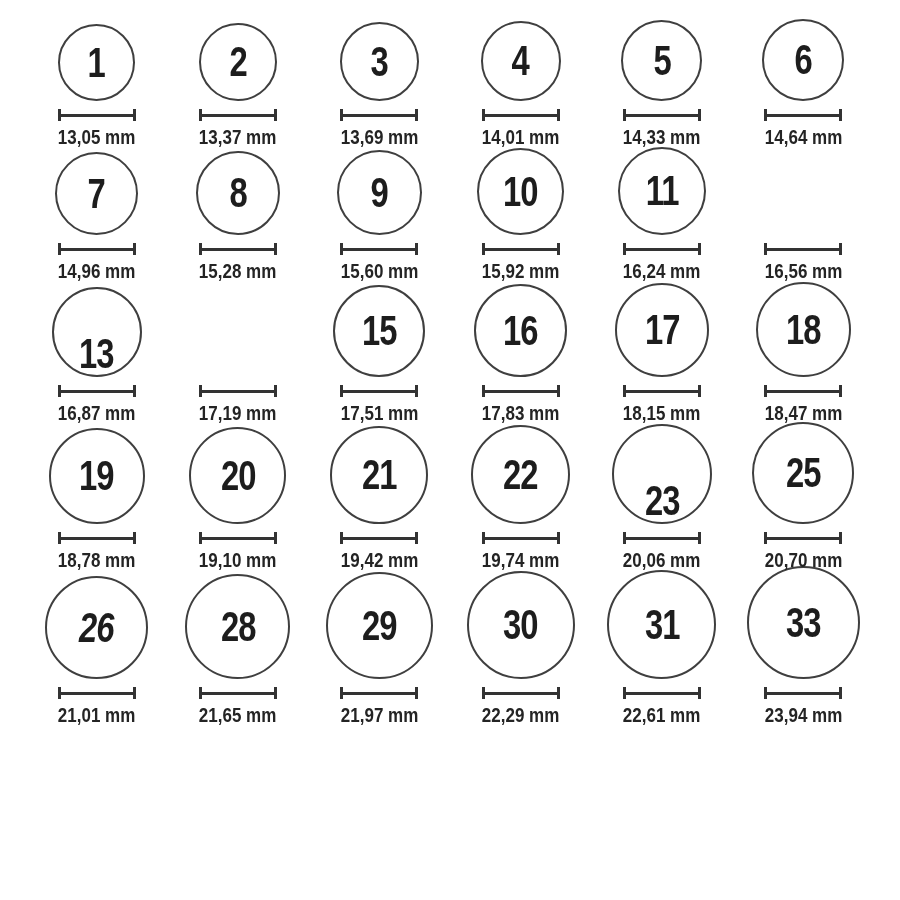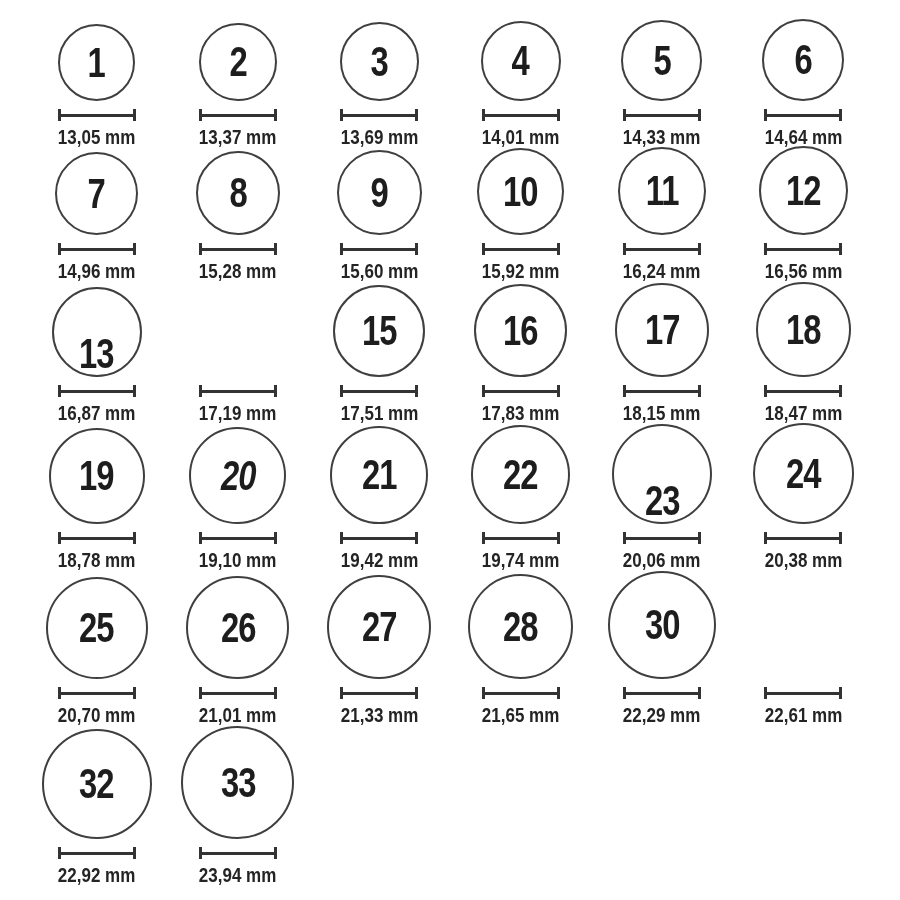--- a/index.html
+++ b/index.html
@@ -208,23 +208,20 @@
           <span class="num">11</span>
         </div>
         <div class="mline">
           <span class="tick left"></span>
           <span class="bar"></span>
           <span class="tick right"></span>
         </div>
         <div class="dlabel">16,24 mm</div>
       </div>
       <div class="cell">
-        <div class="circle" style="width: 89px; height: 89px;">
-          <span class="num">12</span>
-        </div>
         <div class="mline">
           <span class="tick left"></span>
           <span class="bar"></span>
           <span class="tick right"></span>
         </div>
         <div class="dlabel">16,56 mm</div>
       </div>
       <div class="cell">
         <div class="circle" style="width: 90px; height: 90px; align-items: flex-end;">
           <span class="num">13</span>
@@ -293,21 +290,21 @@
           <span class="num">19</span>
         </div>
         <div class="mline">
           <span class="tick left"></span>
           <span class="bar"></span>
           <span class="tick right"></span>
         </div>
         <div class="dlabel">18,78 mm</div>
       </div>
       <div class="cell">
-        <div class="circle" style="width: 97px; height: 97px; font-style: italic;">
+        <div class="circle" style="width: 97px; height: 97px;">
           <span class="num">20</span>
         </div>
         <div class="mline">
           <span class="tick left"></span>
           <span class="bar"></span>
           <span class="tick right"></span>
         </div>
         <div class="dlabel">19,10 mm</div>
       </div>
       <div class="cell">
@@ -337,103 +334,84 @@
           <span class="num">23</span>
         </div>
         <div class="mline">
           <span class="tick left"></span>
           <span class="bar"></span>
           <span class="tick right"></span>
         </div>
         <div class="dlabel">20,06 mm</div>
       </div>
       <div class="cell">
-        <div class="circle" style="width: 101px; height: 101px;">
-          <span class="num">24</span>
-        </div>
-        <div class="mline">
-          <span class="tick left"></span>
-          <span class="bar"></span>
-          <span class="tick right"></span>
-        </div>
-        <div class="dlabel">20,38 mm</div>
-      </div>
-      <div class="cell">
         <div class="circle" style="width: 102px; height: 102px;">
           <span class="num">25</span>
         </div>
         <div class="mline">
           <span class="tick left"></span>
           <span class="bar"></span>
           <span class="tick right"></span>
         </div>
         <div class="dlabel">20,70 mm</div>
       </div>
       <div class="cell">
-        <div class="circle" style="width: 103px; height: 103px;">
+        <div class="circle" style="width: 103px; height: 103px; font-style: italic;">
           <span class="num">26</span>
         </div>
         <div class="mline">
           <span class="tick left"></span>
           <span class="bar"></span>
           <span class="tick right"></span>
         </div>
         <div class="dlabel">21,01 mm</div>
-      </div>
-      <div class="cell">
-        <div class="circle" style="width: 104px; height: 104px;">
-          <span class="num">27</span>
-        </div>
-        <div class="mline">
-          <span class="tick left"></span>
-          <span class="bar"></span>
-          <span class="tick right"></span>
-        </div>
-        <div class="dlabel">21,33 mm</div>
       </div>
       <div class="cell">
         <div class="circle" style="width: 105px; height: 105px; justify-content: center;">
           <span class="num">28</span>
         </div>
         <div class="mline">
           <span class="tick left"></span>
           <span class="bar"></span>
           <span class="tick right"></span>
         </div>
         <div class="dlabel">21,65 mm</div>
       </div>
       <div class="cell">
+        <div class="circle" style="width: 107px; height: 107px;">
+          <span class="num">29</span>
+        </div>
+        <div class="mline">
+          <span class="tick left"></span>
+          <span class="bar"></span>
+          <span class="tick right"></span>
+        </div>
+        <div class="dlabel">21,97 mm</div>
+      </div>
+      <div class="cell">
         <div class="circle" style="width: 108px; height: 108px;">
           <span class="num">30</span>
         </div>
         <div class="mline">
           <span class="tick left"></span>
           <span class="bar"></span>
           <span class="tick right"></span>
         </div>
         <div class="dlabel">22,29 mm</div>
       </div>
       <div class="cell">
+        <div class="circle" style="width: 109px; height: 109px;">
+          <span class="num">31</span>
+        </div>
         <div class="mline">
           <span class="tick left"></span>
           <span class="bar"></span>
           <span class="tick right"></span>
         </div>
         <div class="dlabel">22,61 mm</div>
-      </div>
-      <div class="cell">
-        <div class="circle" style="width: 110px; height: 110px;">
-          <span class="num">32</span>
-        </div>
-        <div class="mline">
-          <span class="tick left"></span>
-          <span class="bar"></span>
-          <span class="tick right"></span>
-        </div>
-        <div class="dlabel">22,92 mm</div>
       </div>
       <div class="cell">
         <div class="circle" style="width: 113px; height: 113px; text-align: right;">
           <span class="num">33</span>
         </div>
         <div class="mline">
           <span class="tick left"></span>
           <span class="bar"></span>
           <span class="tick right"></span>
         </div>

